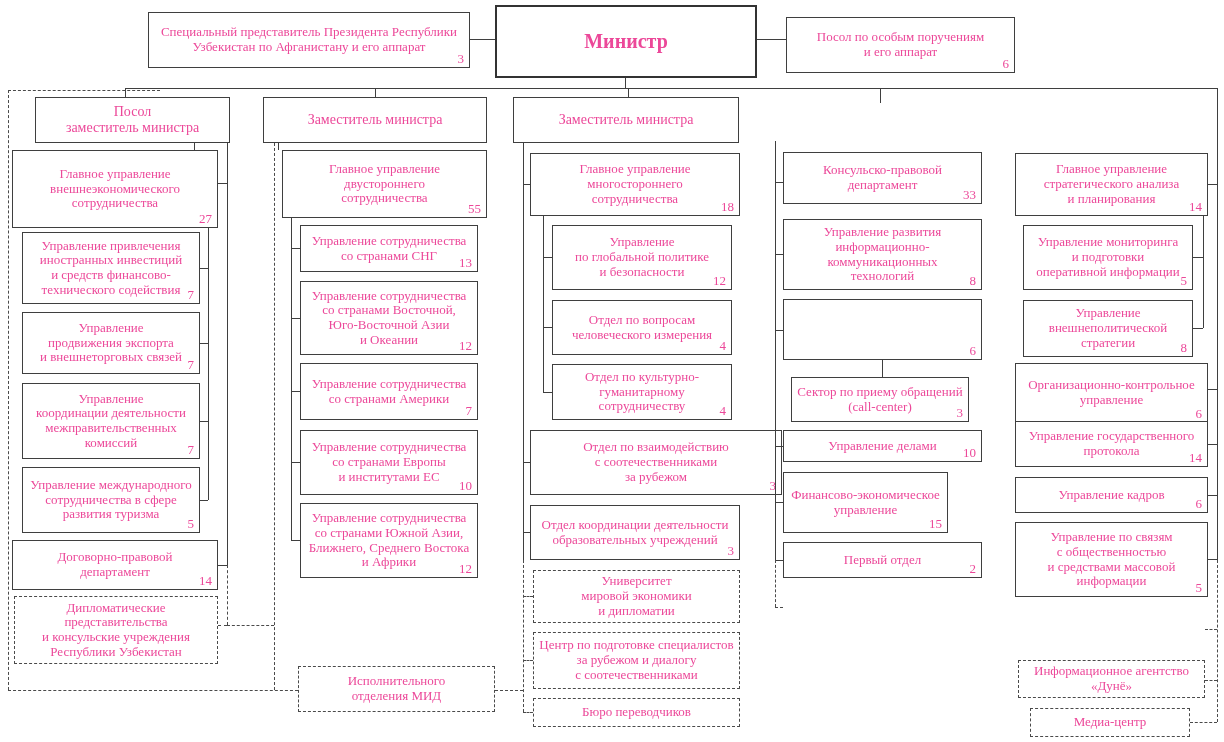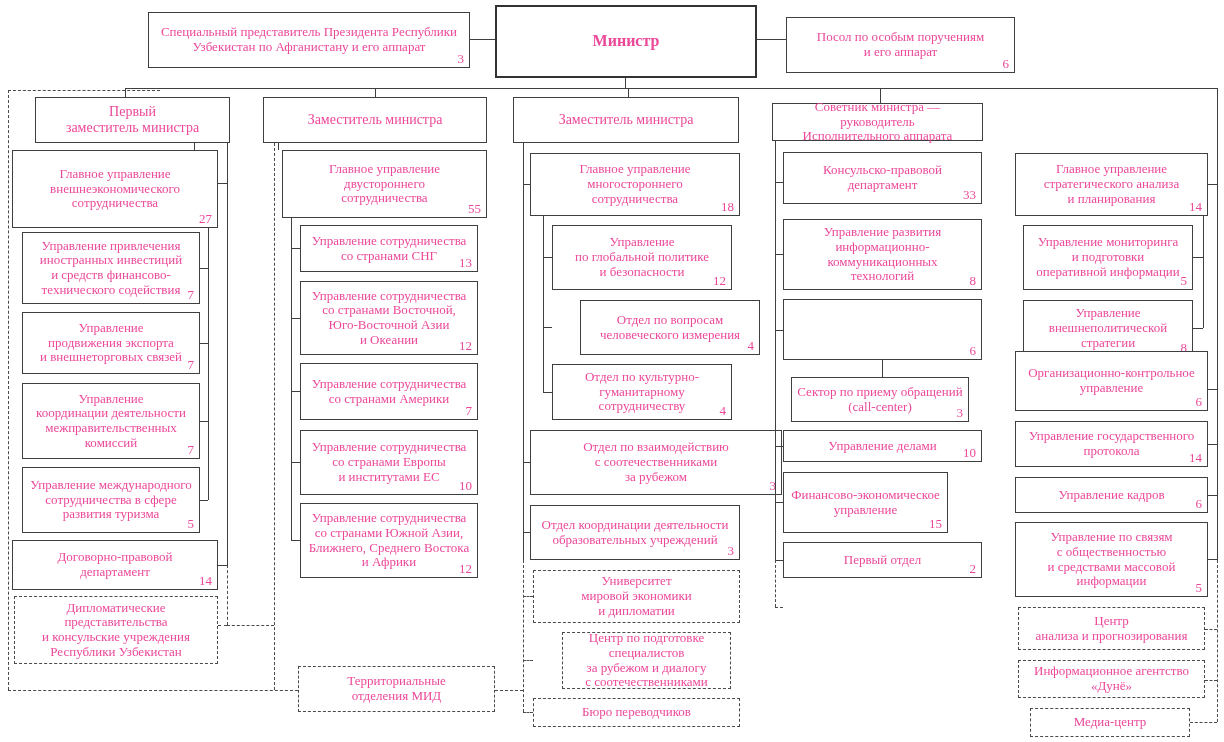--- a/index.html
+++ b/index.html
@@ -6,21 +6,21 @@
   #canvas{position:relative;width:1224px;height:742px;background:#fff;overflow:hidden;
           font-family:"Liberation Serif","DejaVu Serif",serif;color:#ec4899;}
   .b{position:absolute;box-sizing:border-box;border:1px solid #3f3f3f;background:#fff;
      display:flex;align-items:center;justify-content:center;text-align:center;
      font-size:13px;line-height:1.13;padding:2px 4px;}
   .b .lbl{display:block;white-space:pre-line;}
   .cnt{position:absolute;right:5px;bottom:0;font-size:13px;line-height:1.2;}
   .dash{border:1px dashed #4a4a4a;}
   .hdr{font-size:14px;}
   .hdr4{font-size:13px;}
-  .minister{font-weight:bold;font-size:16px;border:2px solid #333;}
+  .minister{font-weight:bold;font-size:20px;border:2px solid #333;}
   .hl,.vl{position:absolute;background:#3f3f3f;}
   .hl{height:1px;}
   .vl{width:1px;}
   .hd,.vd{position:absolute;background:none;}
   .hd{height:0;border-top:1px dashed #4a4a4a;}
   .vd{width:0;border-left:1px dashed #4a4a4a;}
 </style>
 </head>
 <body>
 
@@ -34,32 +34,28 @@
   <div class="b minister" style="left:495px;top:5px;width:262px;height:73px">
     <span class="lbl">Министр</span>
   </div>
   <div class="b" style="left:786px;top:17px;width:229px;height:56px">
     <span class="lbl">Посол по особым поручениям
 и его аппарат</span>
     <span class="cnt">6</span>
   </div>
 
   <div class="b hdr" style="left:35px;top:97px;width:195px;height:46px">
-    <span class="lbl">Первый
+    <span class="lbl">Посол
 заместитель министра</span>
   </div>
   <div class="b hdr" style="left:263px;top:97px;width:224px;height:46px">
     <span class="lbl">Заместитель министра</span>
   </div>
   <div class="b hdr" style="left:513px;top:97px;width:226px;height:46px">
     <span class="lbl">Заместитель министра</span>
-  </div>
-  <div class="b hdr4" style="left:772px;top:103px;width:211px;height:38px">
-    <span class="lbl">Советник министра — руководитель
-Исполнительного аппарата</span>
   </div>
 
   <div class="b" style="left:12px;top:150px;width:206px;height:78px">
     <span class="lbl">Главное управление
 внешнеэкономического
 сотрудничества</span>
     <span class="cnt">27</span>
   </div>
   <div class="b" style="left:22px;top:232px;width:178px;height:72px">
     <span class="lbl">Управление привлечения
@@ -129,37 +125,37 @@
     <span class="cnt">10</span>
   </div>
   <div class="b" style="left:300px;top:503px;width:178px;height:75px">
     <span class="lbl">Управление сотрудничества
 со странами Южной Азии,
 Ближнего, Среднего Востока
 и Африки</span>
     <span class="cnt">12</span>
   </div>
   <div class="b dash" style="left:298px;top:666px;width:197px;height:46px">
-    <span class="lbl">Территориальные
+    <span class="lbl">Исполнительного
 отделения МИД</span>
   </div>
 
   <div class="b" style="left:530px;top:153px;width:210px;height:63px">
     <span class="lbl">Главное управление
 многостороннего
 сотрудничества</span>
     <span class="cnt">18</span>
   </div>
   <div class="b" style="left:552px;top:225px;width:180px;height:65px">
     <span class="lbl">Управление
 по глобальной политике
 и безопасности</span>
     <span class="cnt">12</span>
   </div>
-  <div class="b" style="left:580px;top:300px;width:180px;height:55px">
+  <div class="b" style="left:552px;top:300px;width:180px;height:55px">
     <span class="lbl">Отдел по вопросам
 человеческого измерения</span>
     <span class="cnt">4</span>
   </div>
   <div class="b" style="left:552px;top:364px;width:180px;height:56px">
     <span class="lbl">Отдел по культурно-
 гуманитарному
 сотрудничеству</span>
     <span class="cnt">4</span>
   </div>
@@ -172,21 +168,21 @@
   <div class="b" style="left:530px;top:505px;width:210px;height:55px">
     <span class="lbl">Отдел координации деятельности
 образовательных учреждений</span>
     <span class="cnt">3</span>
   </div>
   <div class="b dash" style="left:533px;top:570px;width:207px;height:53px">
     <span class="lbl">Университет
 мировой экономики
 и дипломатии</span>
   </div>
-  <div class="b dash" style="left:562px;top:632px;width:169px;height:57px">
+  <div class="b dash" style="left:533px;top:632px;width:207px;height:57px">
     <span class="lbl">Центр по подготовке специалистов
 за рубежом и диалогу
 с соотечественниками</span>
   </div>
   <div class="b dash" style="left:533px;top:698px;width:207px;height:29px">
     <span class="lbl">Бюро переводчиков</span>
   </div>
 
   <div class="b" style="left:783px;top:152px;width:199px;height:52px">
     <span class="lbl">Консульско-правовой
@@ -233,44 +229,40 @@
 и подготовки
 оперативной информации</span>
     <span class="cnt">5</span>
   </div>
   <div class="b" style="left:1023px;top:300px;width:170px;height:57px">
     <span class="lbl">Управление
 внешнеполитической
 стратегии</span>
     <span class="cnt">8</span>
   </div>
-  <div class="b" style="left:1015px;top:351px;width:193px;height:60px">
+  <div class="b" style="left:1015px;top:363px;width:193px;height:60px">
     <span class="lbl">Организационно-контрольное
 управление</span>
     <span class="cnt">6</span>
   </div>
   <div class="b" style="left:1015px;top:421px;width:193px;height:46px">
     <span class="lbl">Управление государственного
 протокола</span>
     <span class="cnt">14</span>
   </div>
   <div class="b" style="left:1015px;top:477px;width:193px;height:36px">
     <span class="lbl">Управление кадров</span>
     <span class="cnt">6</span>
   </div>
   <div class="b" style="left:1015px;top:522px;width:193px;height:75px">
     <span class="lbl">Управление по связям
 с общественностью
 и средствами массовой
 информации</span>
     <span class="cnt">5</span>
-  </div>
-  <div class="b dash" style="left:1018px;top:607px;width:187px;height:43px">
-    <span class="lbl">Центр
-анализа и прогнозирования</span>
   </div>
   <div class="b dash" style="left:1030px;top:708px;width:160px;height:29px">
     <span class="lbl">Медиа-центр</span>
   </div>
   <div class="b dash" style="left:1018px;top:660px;width:187px;height:38px">
     <span class="lbl">Информационное агентство
 «Дунё»</span>
   </div>
 
   <i class="hl" style="left:470px;top:39px;width:25px"></i>

